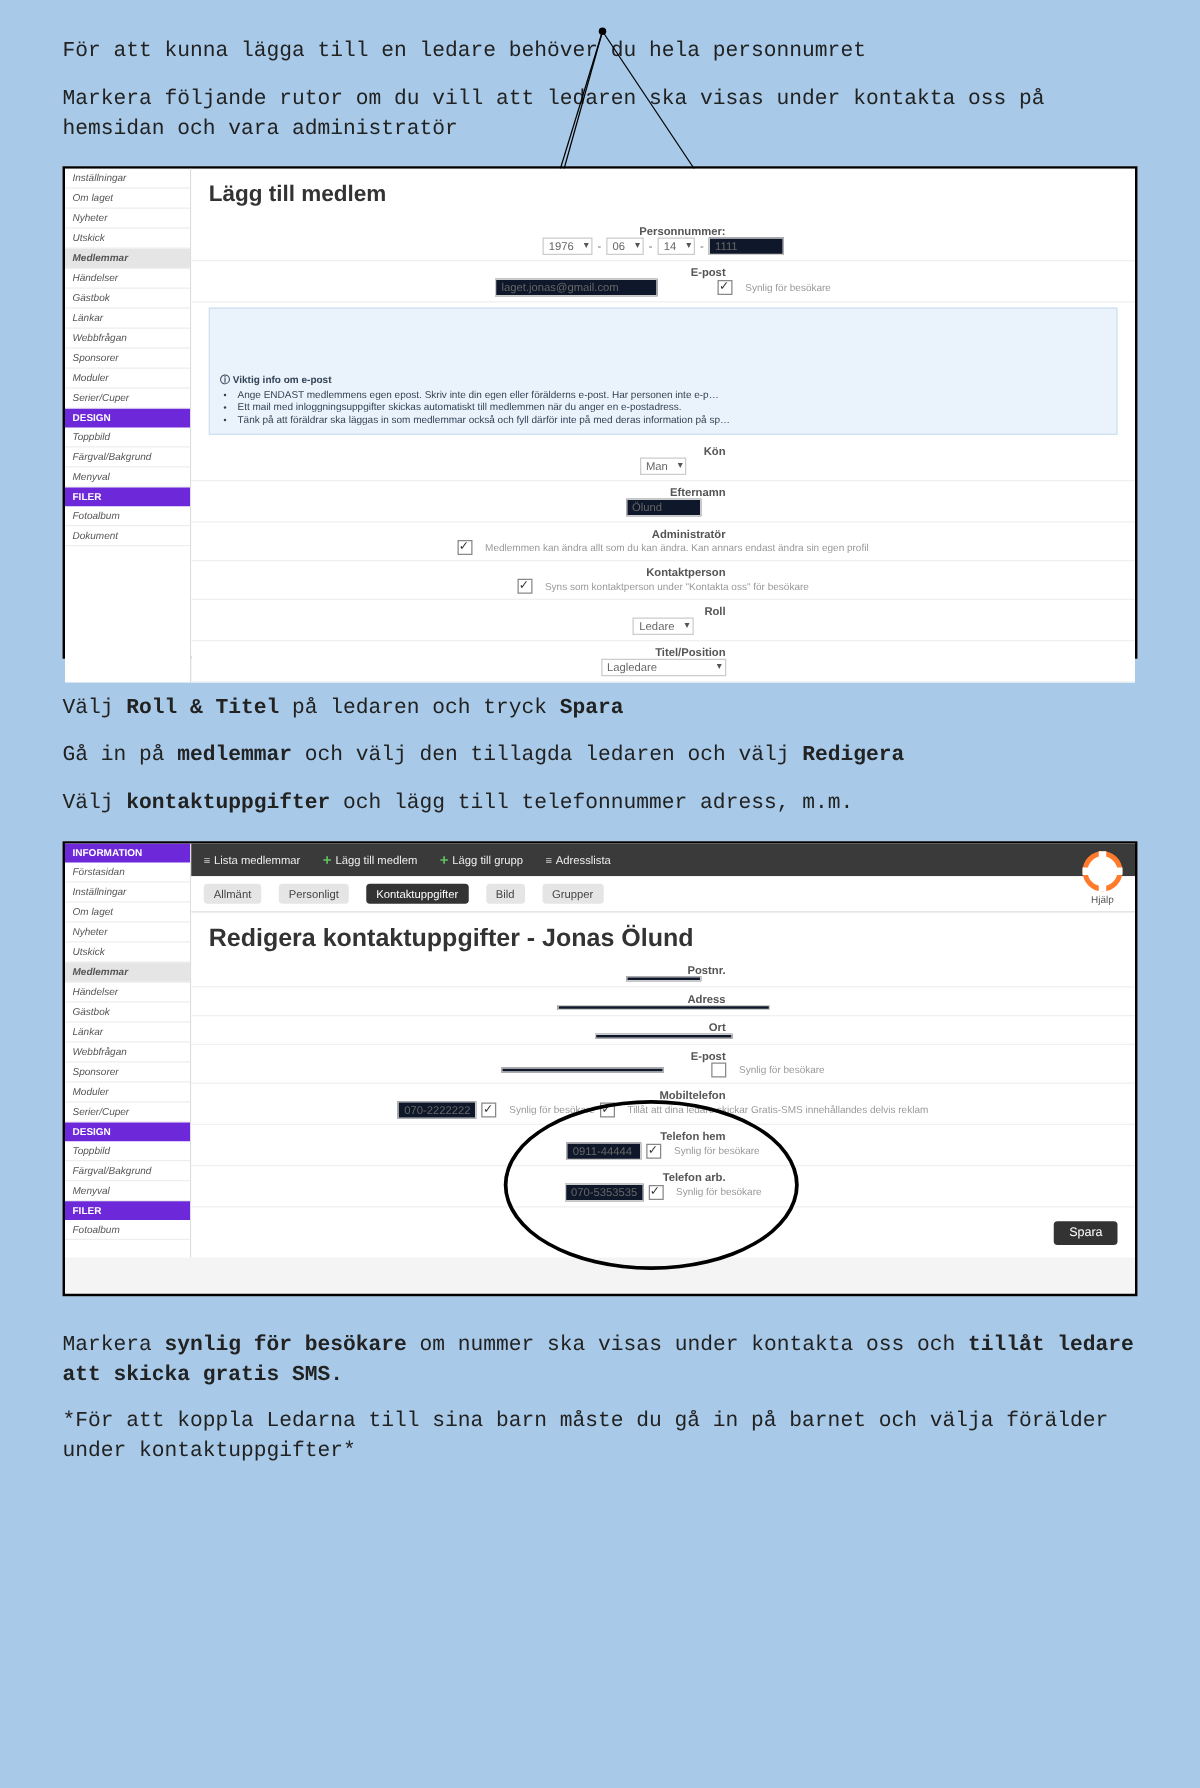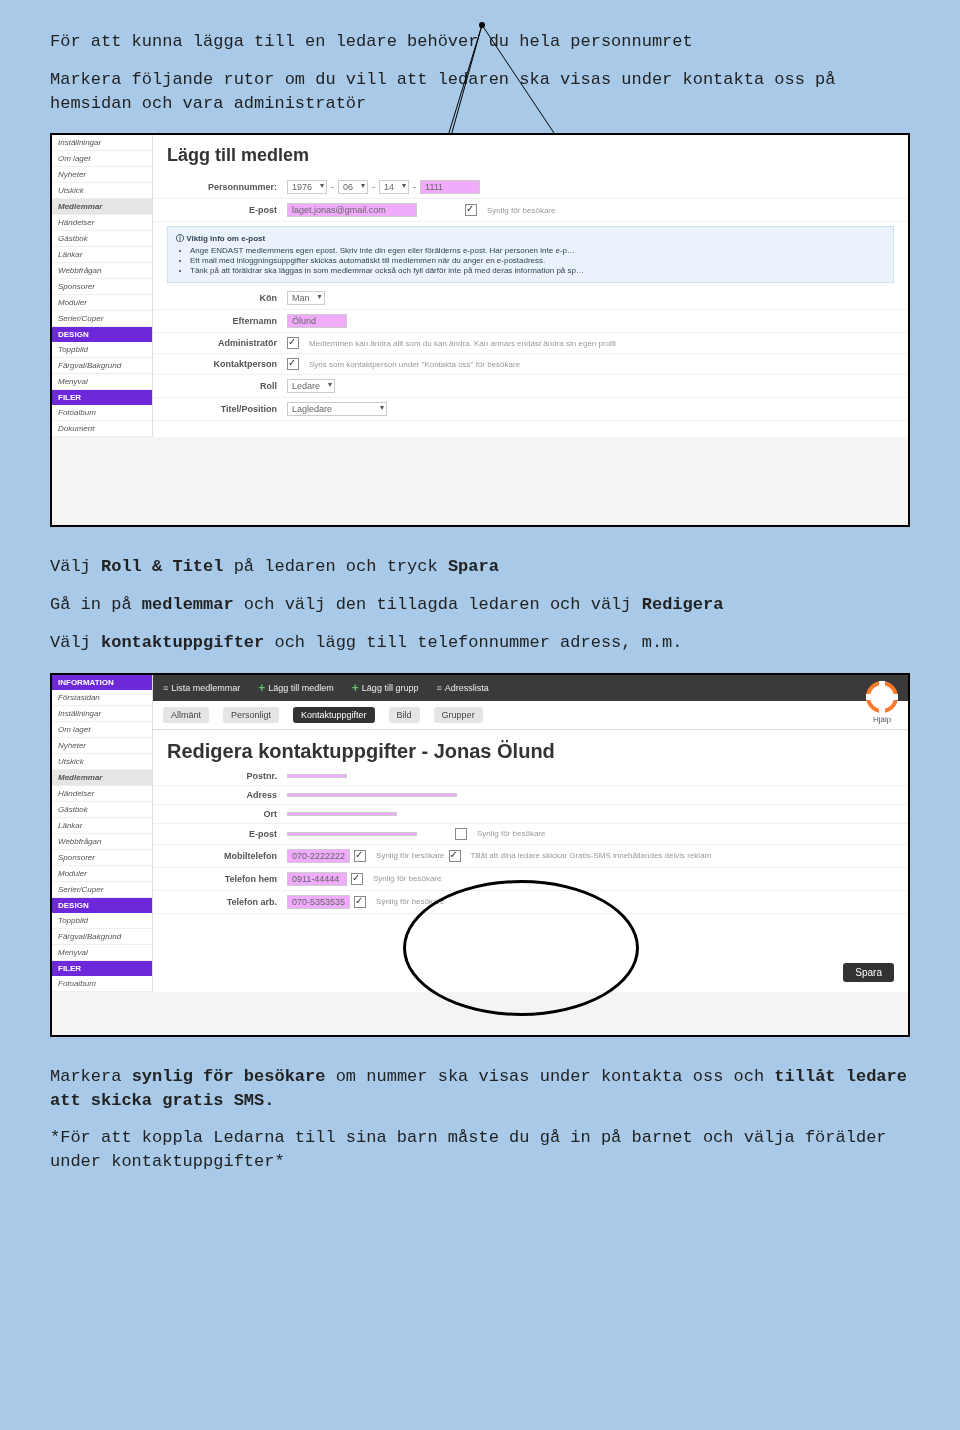--- a/index.html
+++ b/index.html
@@ -60,33 +60,34 @@
     font-weight: bold;
     color: #333;
     padding: 10px 14px;
   }
   .form-row {
     display: flex;
     align-items: center;
     padding: 4px 14px;
     border-bottom: 1px solid #f0f0f0;
     font-size: 9px;
+    flex-direction: column;
   }
   .form-row .lbl {
     width: 110px;
     text-align: right;
     padding-right: 10px;
     font-weight: bold;
     color: #555;
   }
   .form-row .val { flex: 1; color: #666; display: flex; align-items: center; gap: 4px; }
   .inp {
     border: 1px solid #ccc;
     padding: 1px 4px;
-    background: #f0abfc;
+    background: #0f172a;
     font-size: 9px;
     display: inline-block;
     min-width: 50px;
   }
   .sel {
     border: 1px solid #ccc;
     padding: 1px 14px 1px 4px;
     background: #fff;
     position: relative;
     display: inline-block;
@@ -117,21 +118,21 @@
   .hint { font-size: 8px; color: #999; margin-left: 6px; }
 
   .info-box {
     background: #eaf2fb;
     border: 1px solid #cde0f2;
     margin: 4px 14px;
     padding: 6px 8px;
     font-size: 8px;
     color: #345;
   }
-  .info-box .info-title { font-weight: bold; margin-bottom: 2px; }
+  .info-box .info-title { font-weight: bold; margin-bottom: 2px; margin-top: 45px; }
   .info-box ul { margin: 2px 0 0 14px; padding: 0; }
   .info-box li { margin: 1px 0; }
 
   
   .dark-toolbar {
     background: #3a3a3a;
     color: #eee;
     padding: 6px 10px;
     display: flex;
     gap: 18px;

